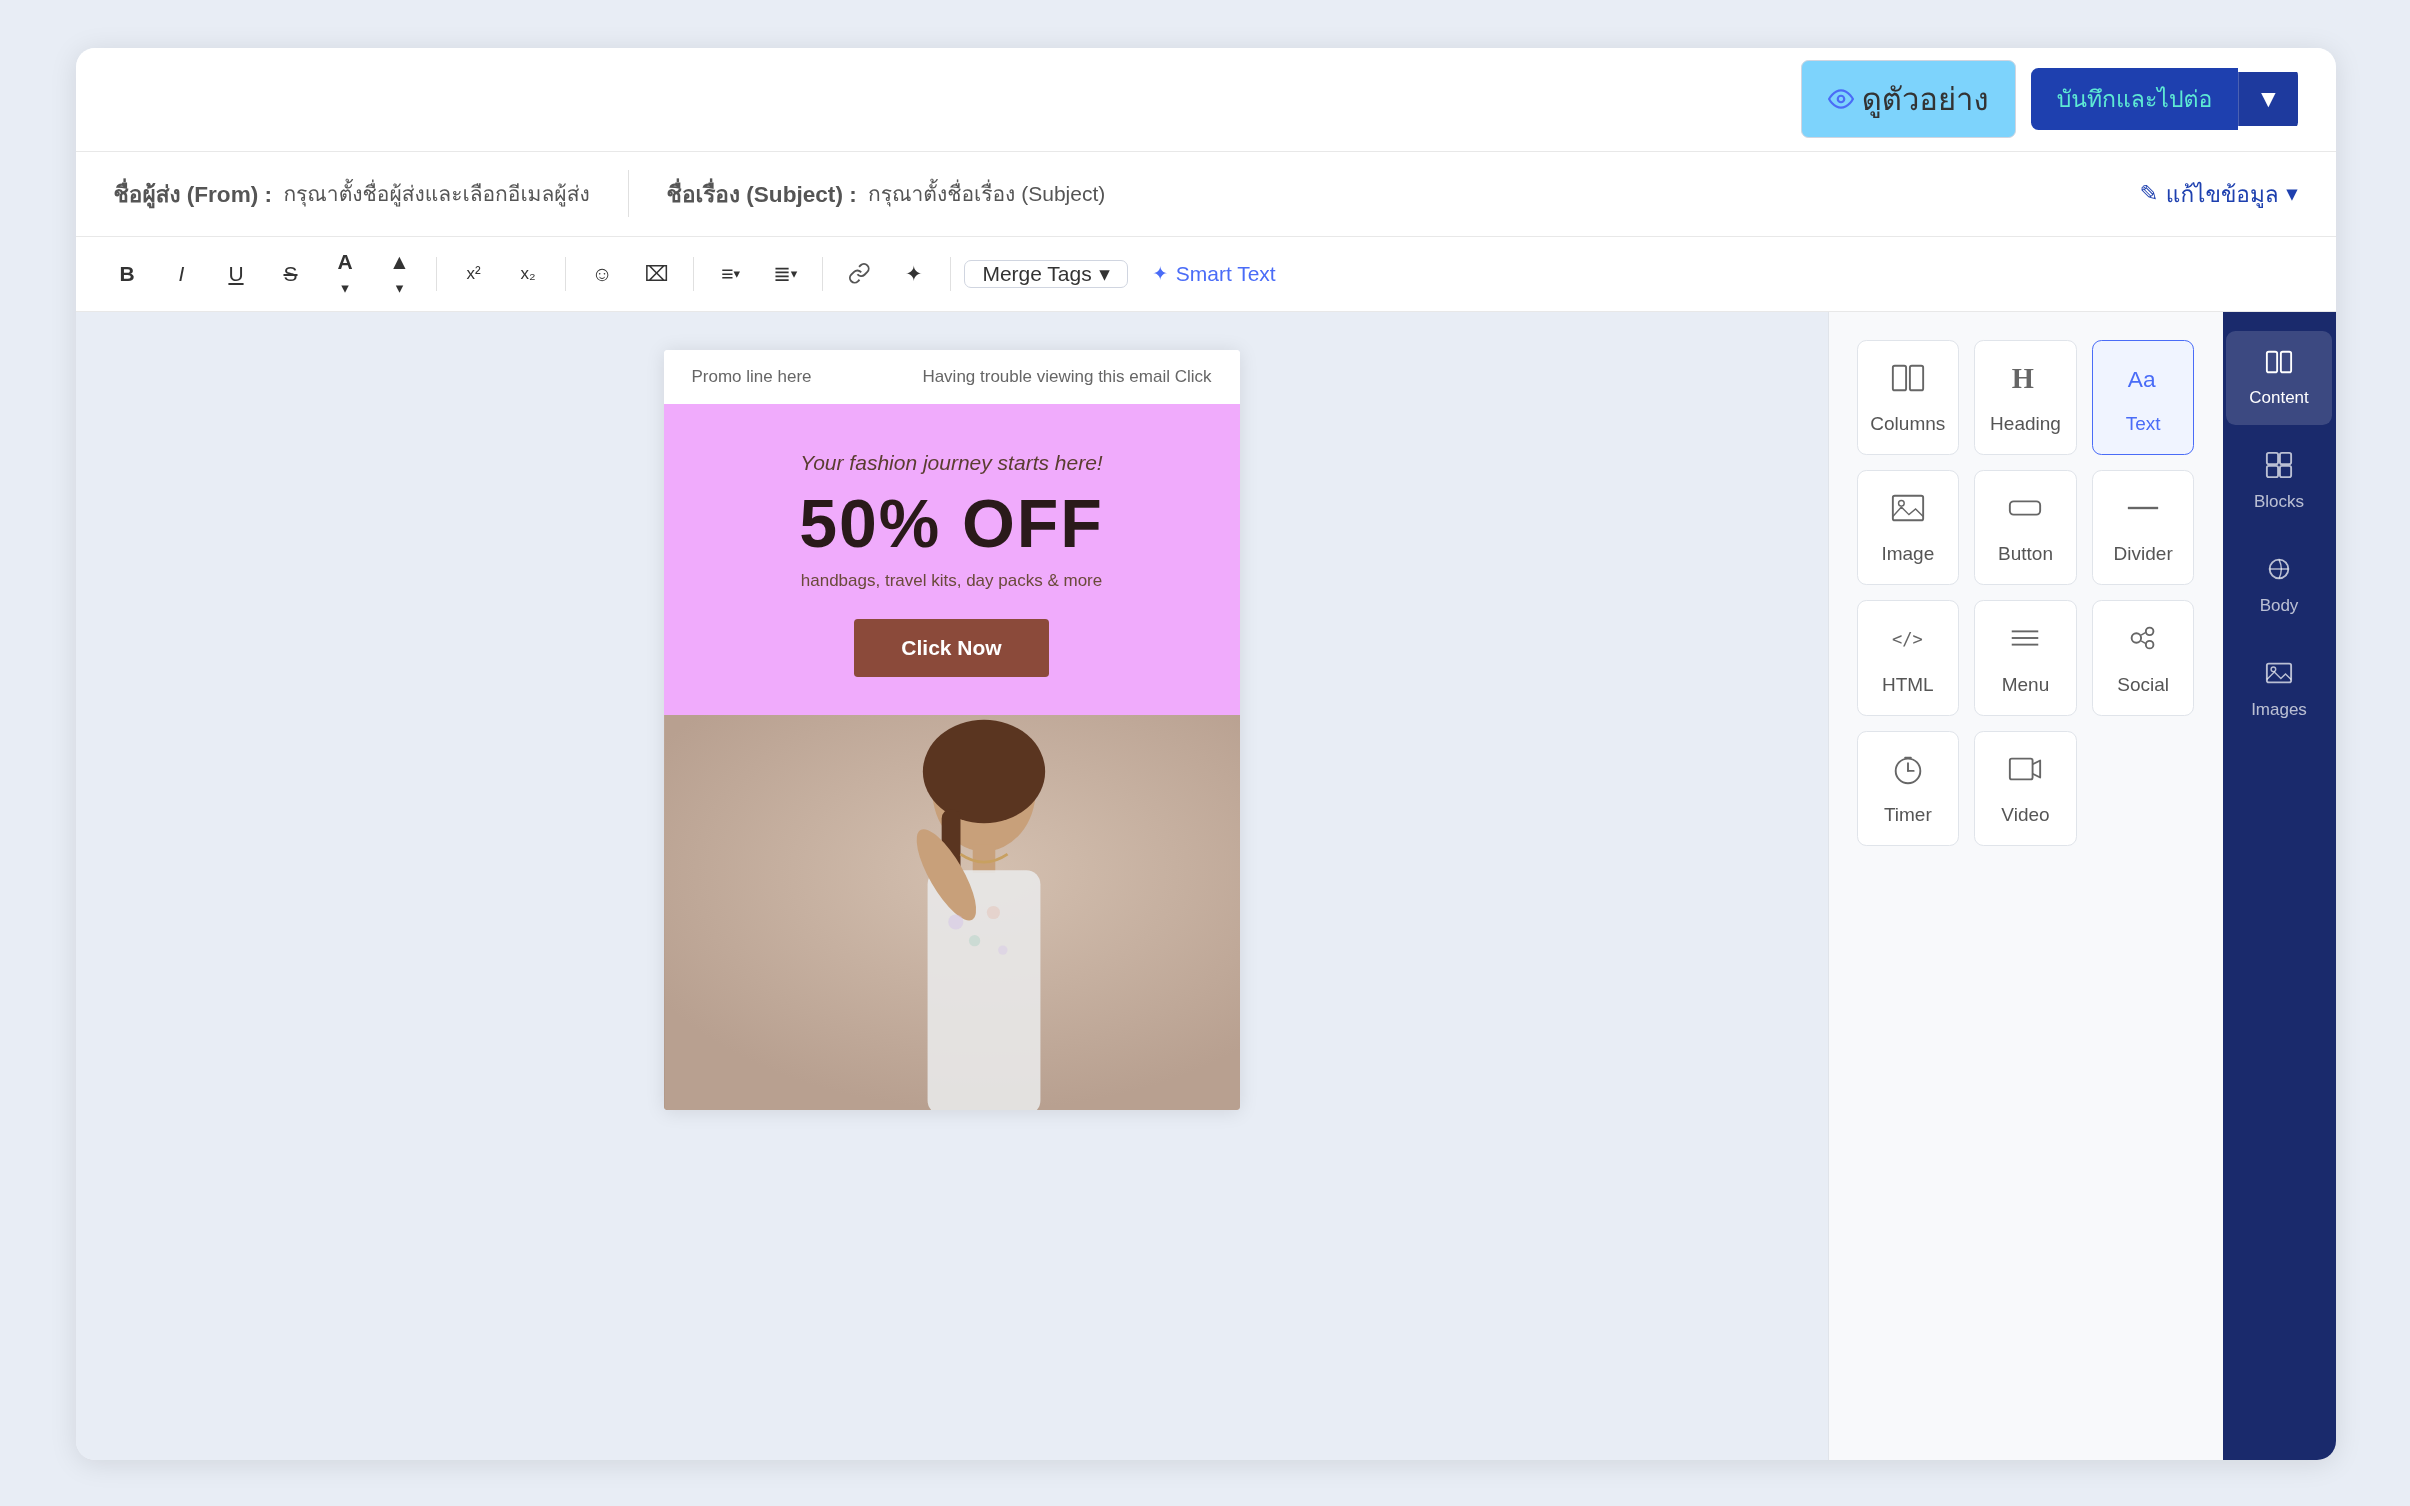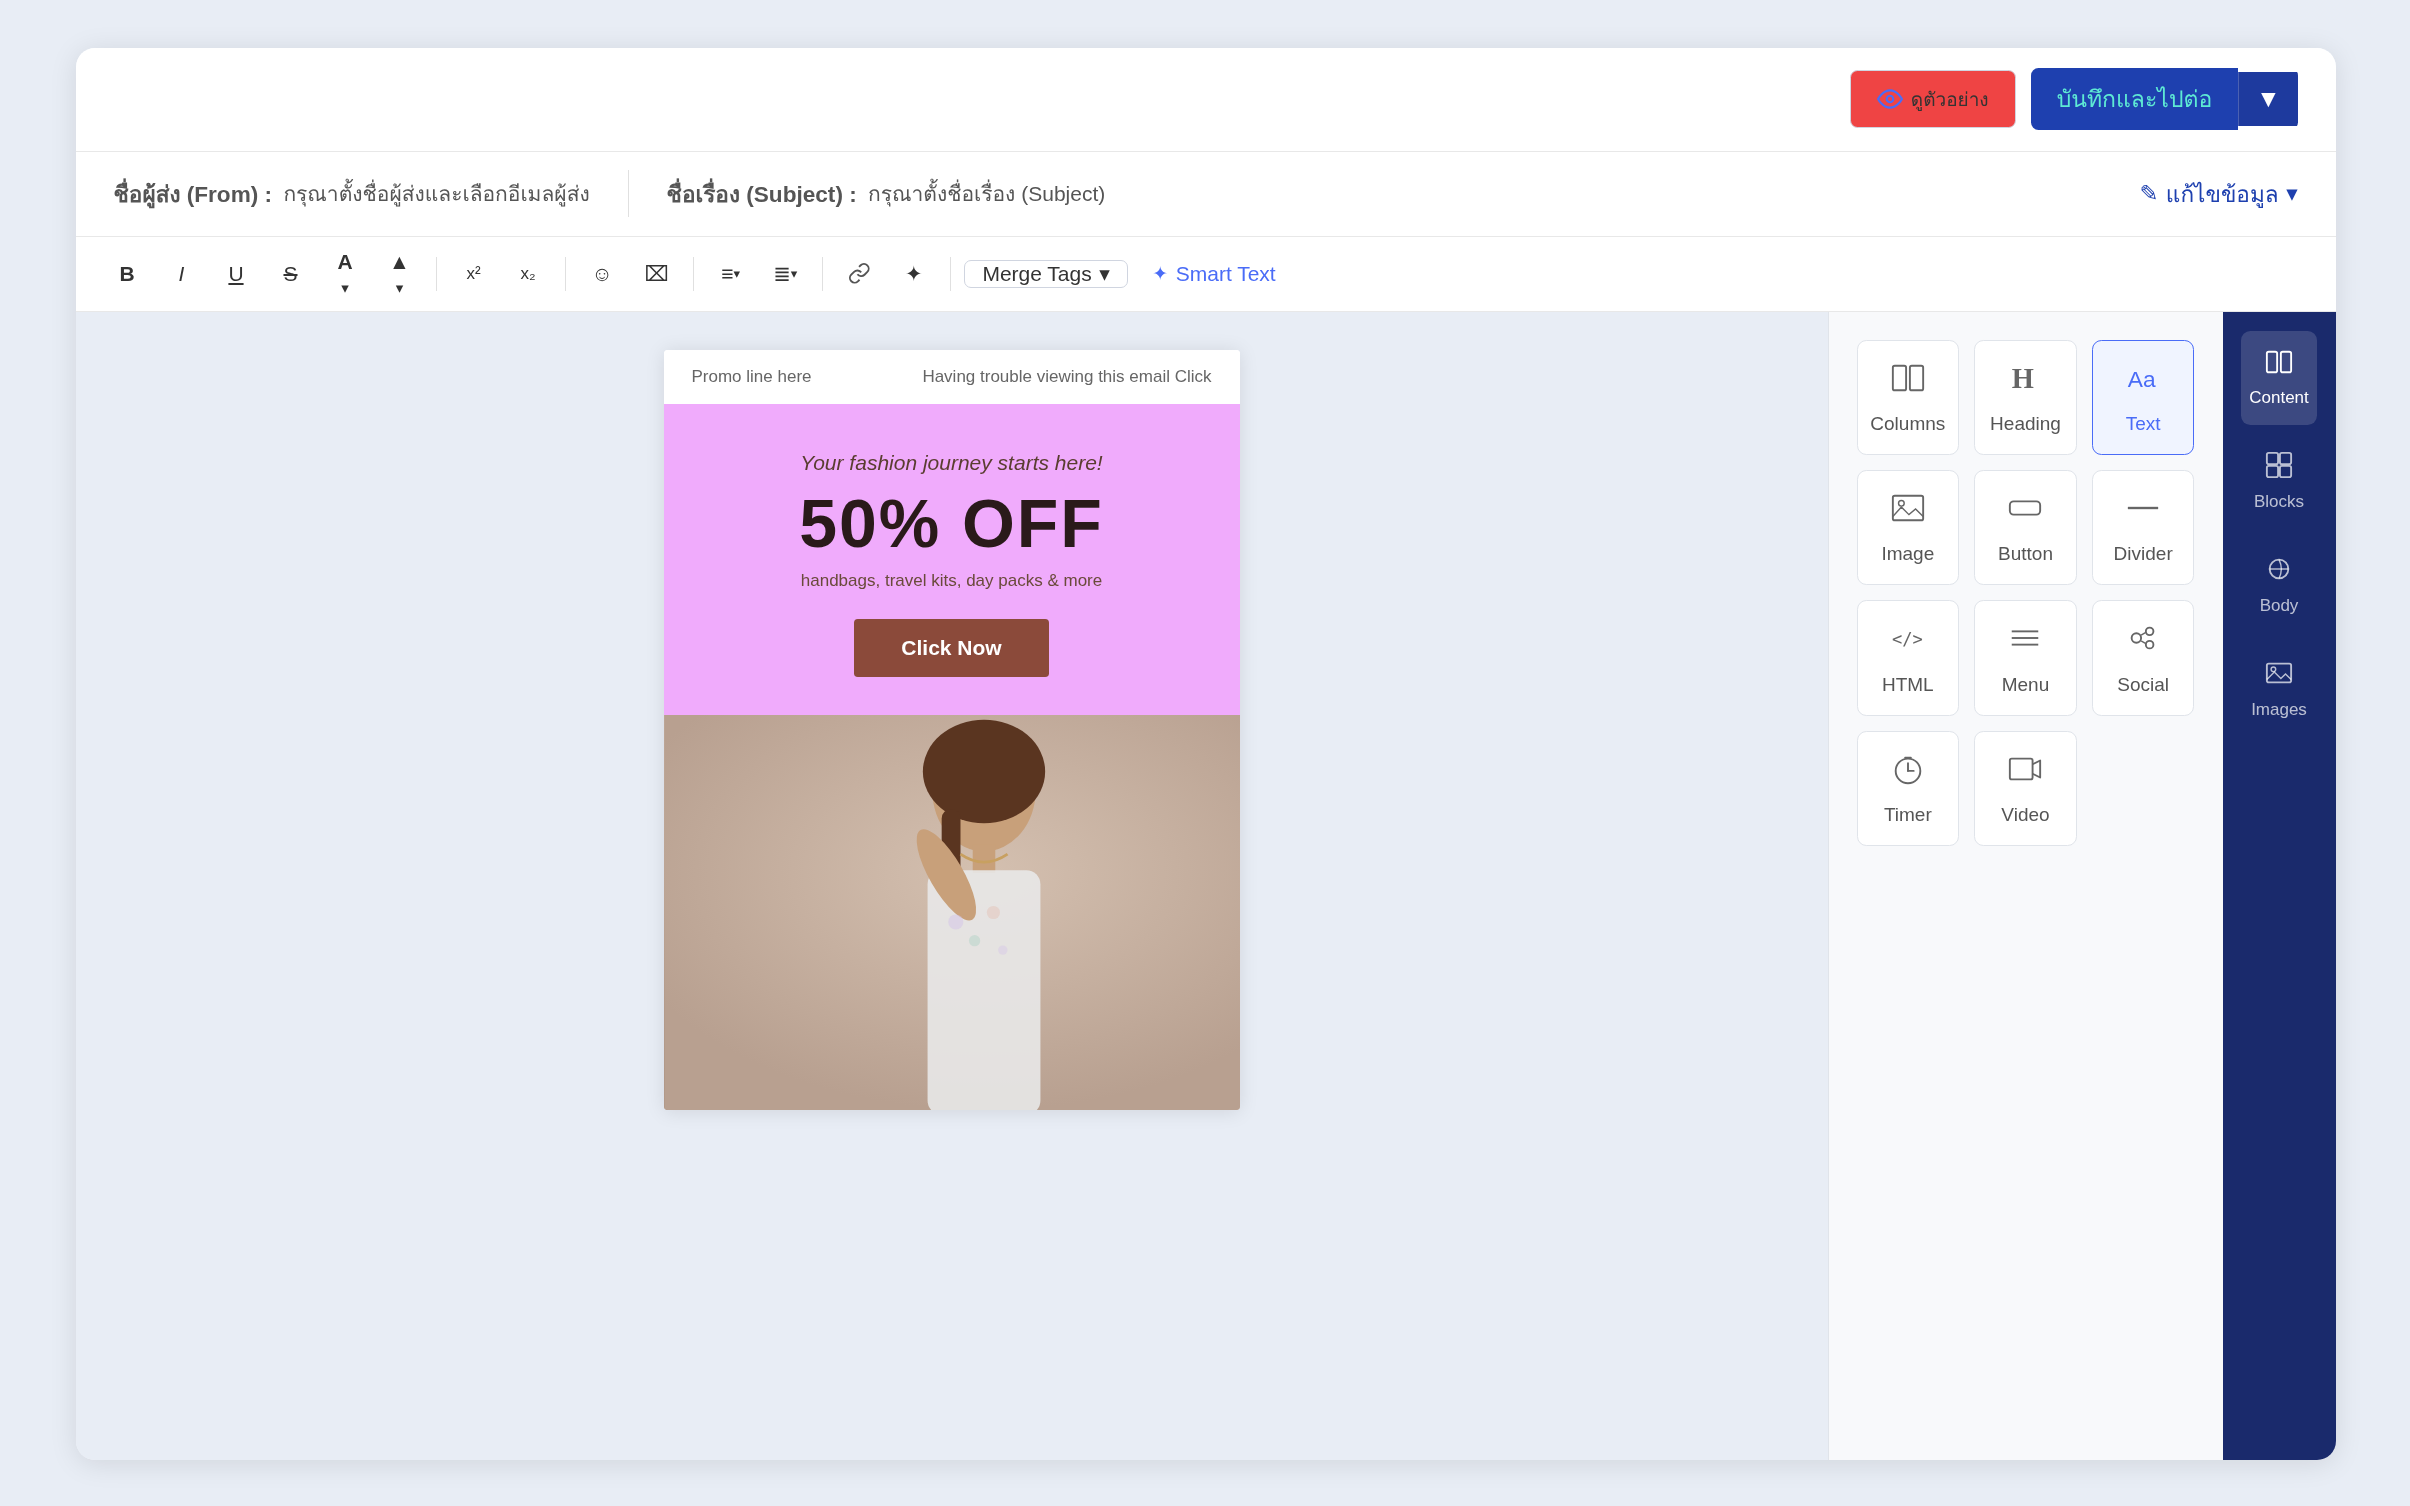--- a/index.html
+++ b/index.html
@@ -32,24 +32,24 @@
       justify-content: flex-end;
       padding: 0 38px;
       border-bottom: 0.9px solid #e8e8e8;
       gap: 15px;
     }
     .btn-preview {
       display: flex;
       align-items: center;
       gap: 7.5px;
       border: 1.4px solid #d0d5e0;
-      background: #ef4444;
+      background: #7dd3fc;
       border-radius: 7.5px;
       padding: 13px 26px;
-      font-size: 19px;
+      font-size: 31px;
       color: #333;
       cursor: pointer;
     }
     .btn-preview svg { color: #4a6cf7; }
     .btn-save-group {
       display: flex;
       align-items: center;
       border-radius: 7.5px;
       overflow: hidden;
     }
@@ -309,21 +309,21 @@
       gap: 9.4px;
     }
     .nav-item {
       display: flex;
       flex-direction: column;
       align-items: center;
       gap: 5.6px;
       padding: 17px 19px;
       border-radius: 9.4px;
       cursor: pointer;
-      width: 76px;
+      width: 106px;
       color: rgba(255,255,255,0.7);
       font-size: 17px;
     }
     .nav-item.active {
       background: rgba(255,255,255,0.15);
       color: #fff;
     }
     .nav-icon { font-size: 26px; }
   </style>
 </head>

